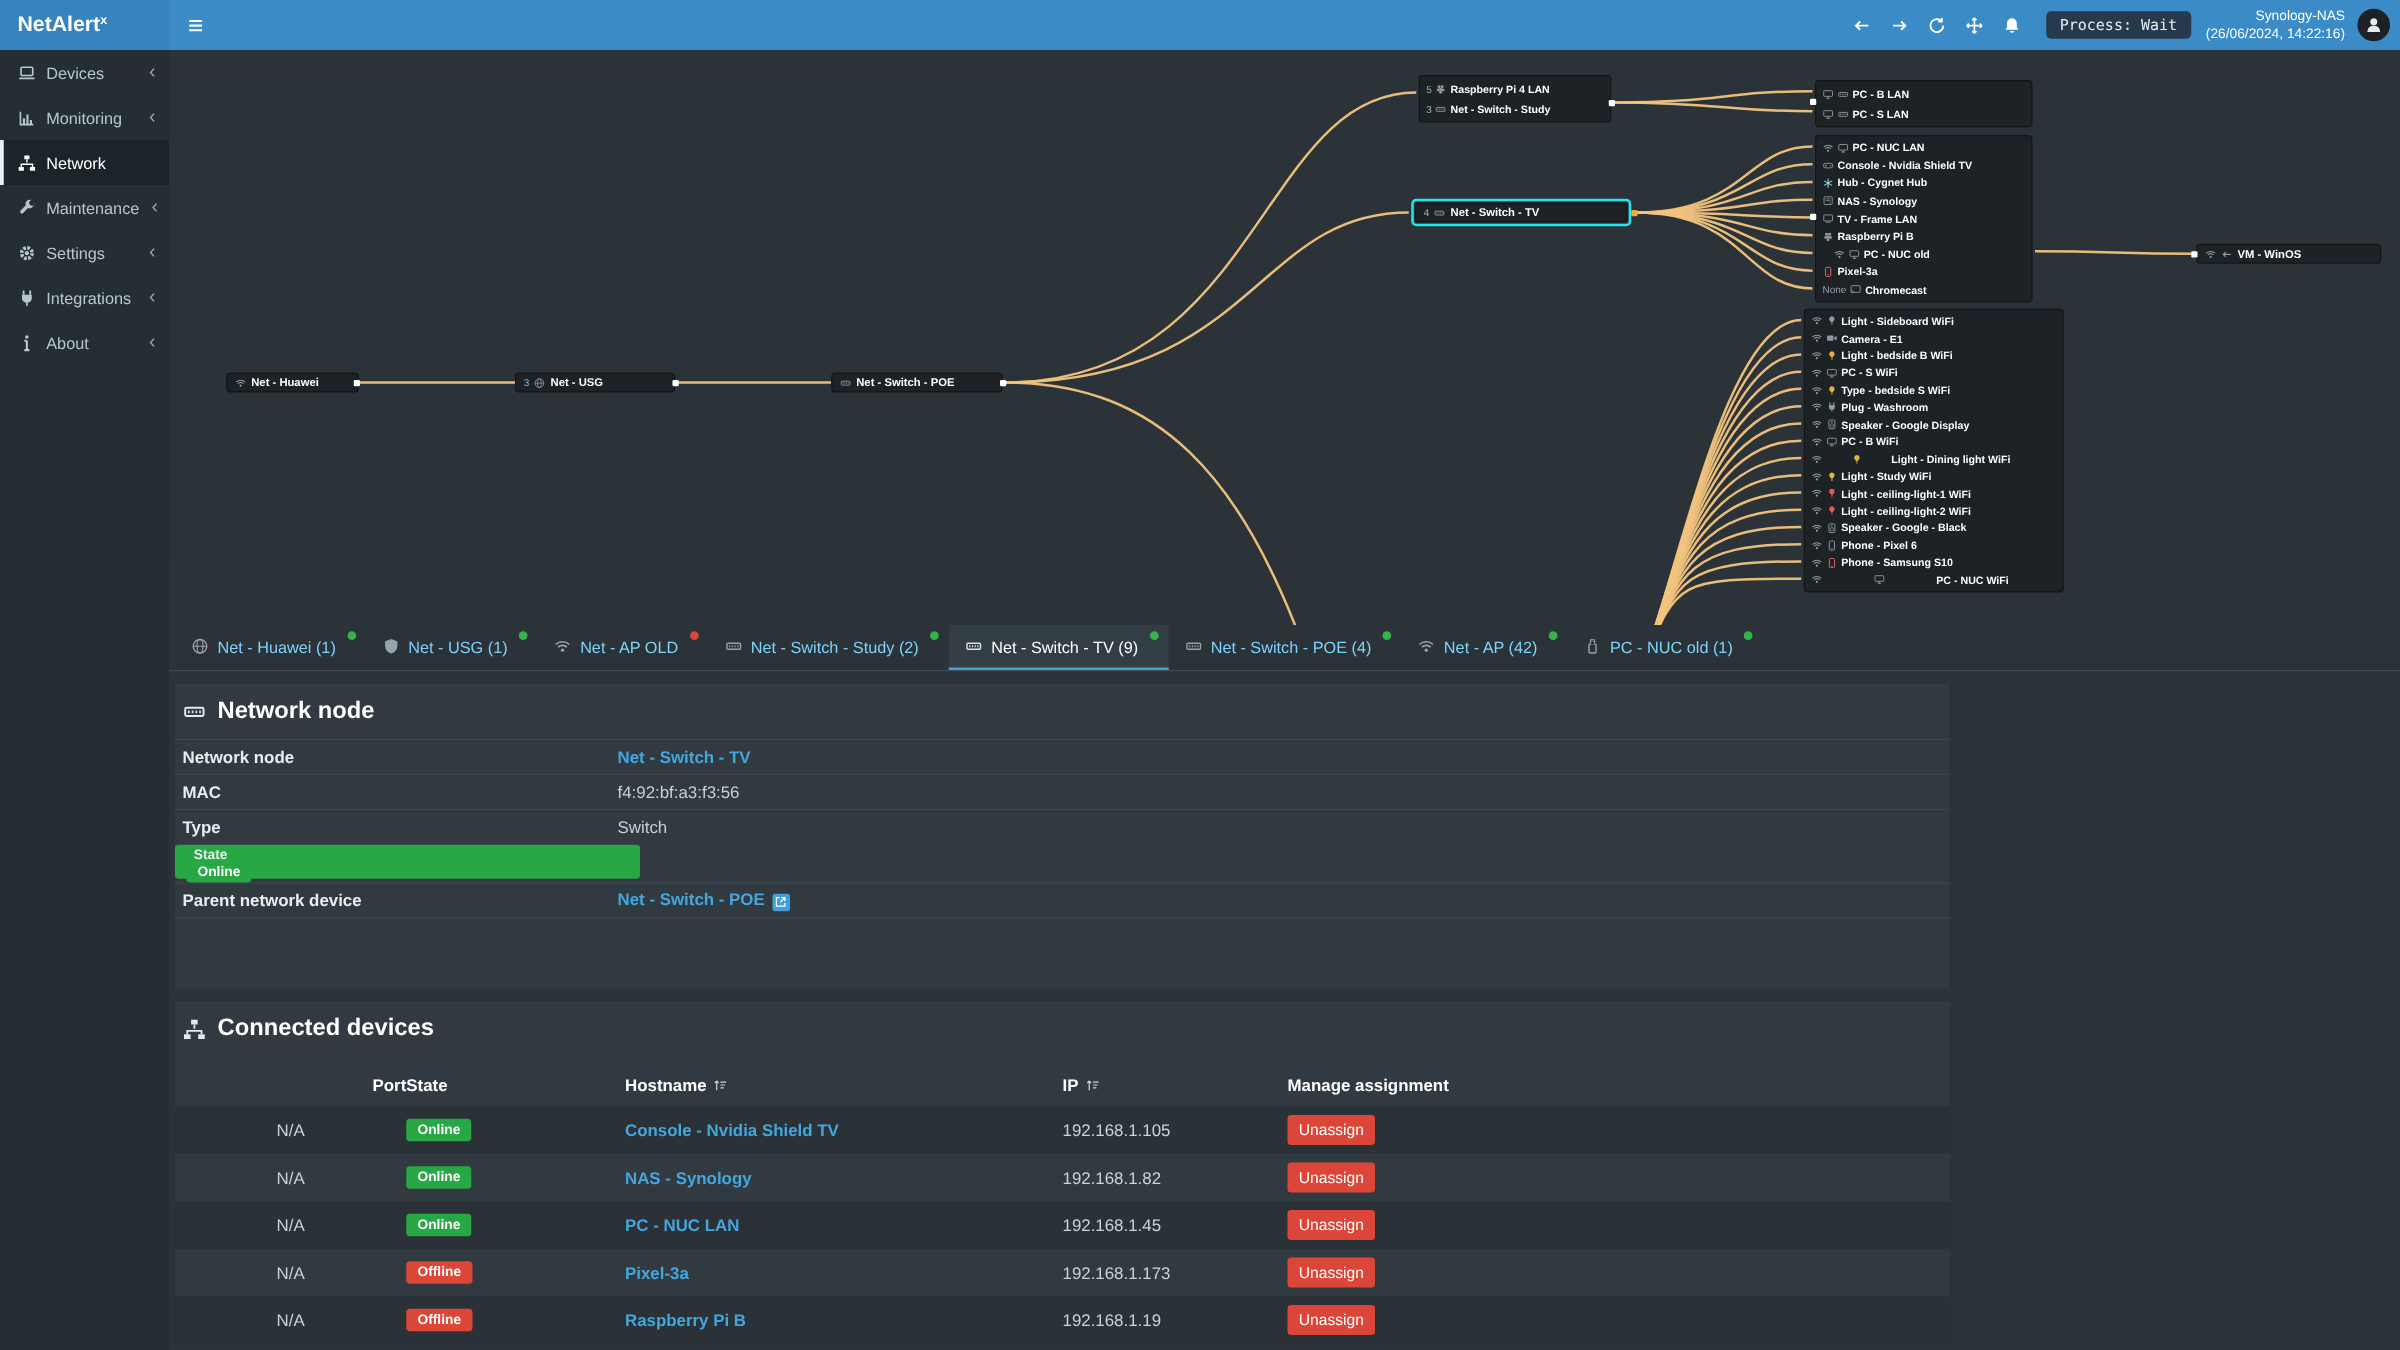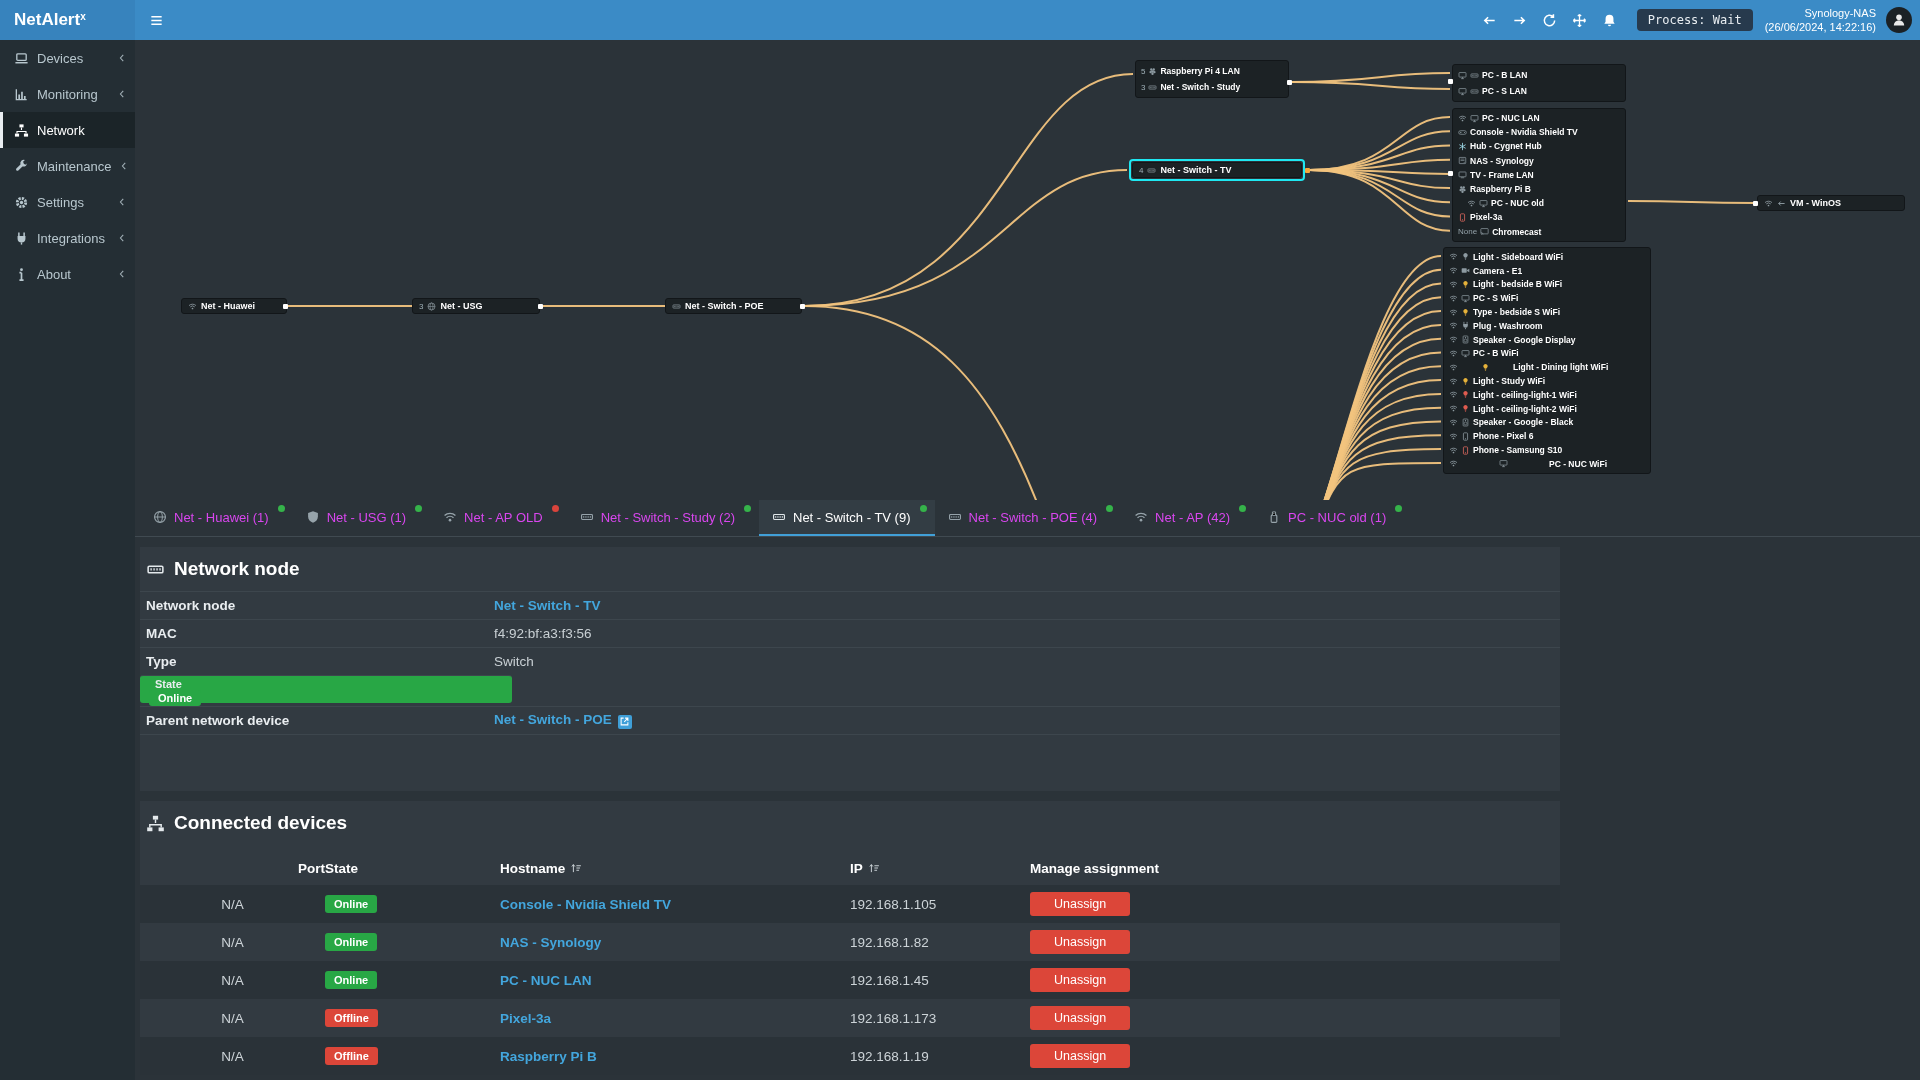--- a/index.html
+++ b/index.html
@@ -51,21 +51,21 @@
   .tprefix{color:#93a1a8;font-weight:400;font-size:8px}
   .ni{display:inline-flex;width:9px;height:9px;color:#8d9aa1;flex:0 0 auto}
   .ni svg{width:9px;height:9px}
   .selwrap{position:absolute;border:2px solid #1fe8f2;border-radius:4px;display:flex;align-items:center;
     padding:1px;z-index:3;background:transparent}
   .selwrap .tnode{position:static;flex:1}
   .dot{position:absolute;width:5px;height:5px;background:#fff;border-radius:1px;z-index:4}
 
   
   .tabs{display:flex;align-items:stretch;height:37px;border-bottom:1px solid #404a51;padding-left:5px}
-  .tab{position:relative;display:flex;align-items:center;gap:7px;padding:0 24px 0 13px;color:#d946ef;
+  .tab{position:relative;display:flex;align-items:center;gap:7px;padding:0 24px 0 13px;color:#7dd3fc;
     font-size:13px;cursor:pointer;border-bottom:2px solid transparent;white-space:nowrap}
   .tab .ticon{width:14px;height:14px;display:inline-flex;color:#96a3aa}
   .tab .ticon svg{width:14px;height:14px}
   .tab.active{background:#333d44;color:#fff;border-bottom-color:#41a0d8}
   .tab.active .ticon{color:#dfe5e8}
   .tdot{position:absolute;top:5px;right:8px;width:7px;height:7px;border-radius:50%}
   .tdot.green{background:#35b34a}
   .tdot.red{background:#d9443c}
 
   
@@ -93,21 +93,21 @@
   .ctable .crow:nth-child(odd){background:#2a3238}
   .c-port{width:185px;text-align:center}
   .c-state{width:175px}
   .c-host{width:350px}
   .c-ip{width:180px}
   .c-manage{flex:1}
   .badge{display:inline-block;color:#fff;font-size:11px;font-weight:700;padding:3px 9px;border-radius:3px}
   .badge.online{background:#28a745}
   .badge.offline{background:#dc4639}
   .host-link{color:#43a6dd;font-weight:700;cursor:pointer}
-  .unassign{background:#dc4639;color:#fff;border:none;border-radius:3px;font-size:12.5px;padding:5px 24px;
+  .unassign{background:#dc4639;color:#fff;border:none;border-radius:3px;font-size:12.5px;padding:5px 9px;
     cursor:pointer;font-family:"Liberation Sans",sans-serif}
   .sorticon{display:inline-flex;width:12px;height:12px;margin-left:5px;color:#ced5d9;cursor:pointer;
     vertical-align:-1px}
   .sorticon svg{width:12px;height:12px}
 </style>
 </head>
 <body>
 
 <header class="topbar">
   <div class="logo">

